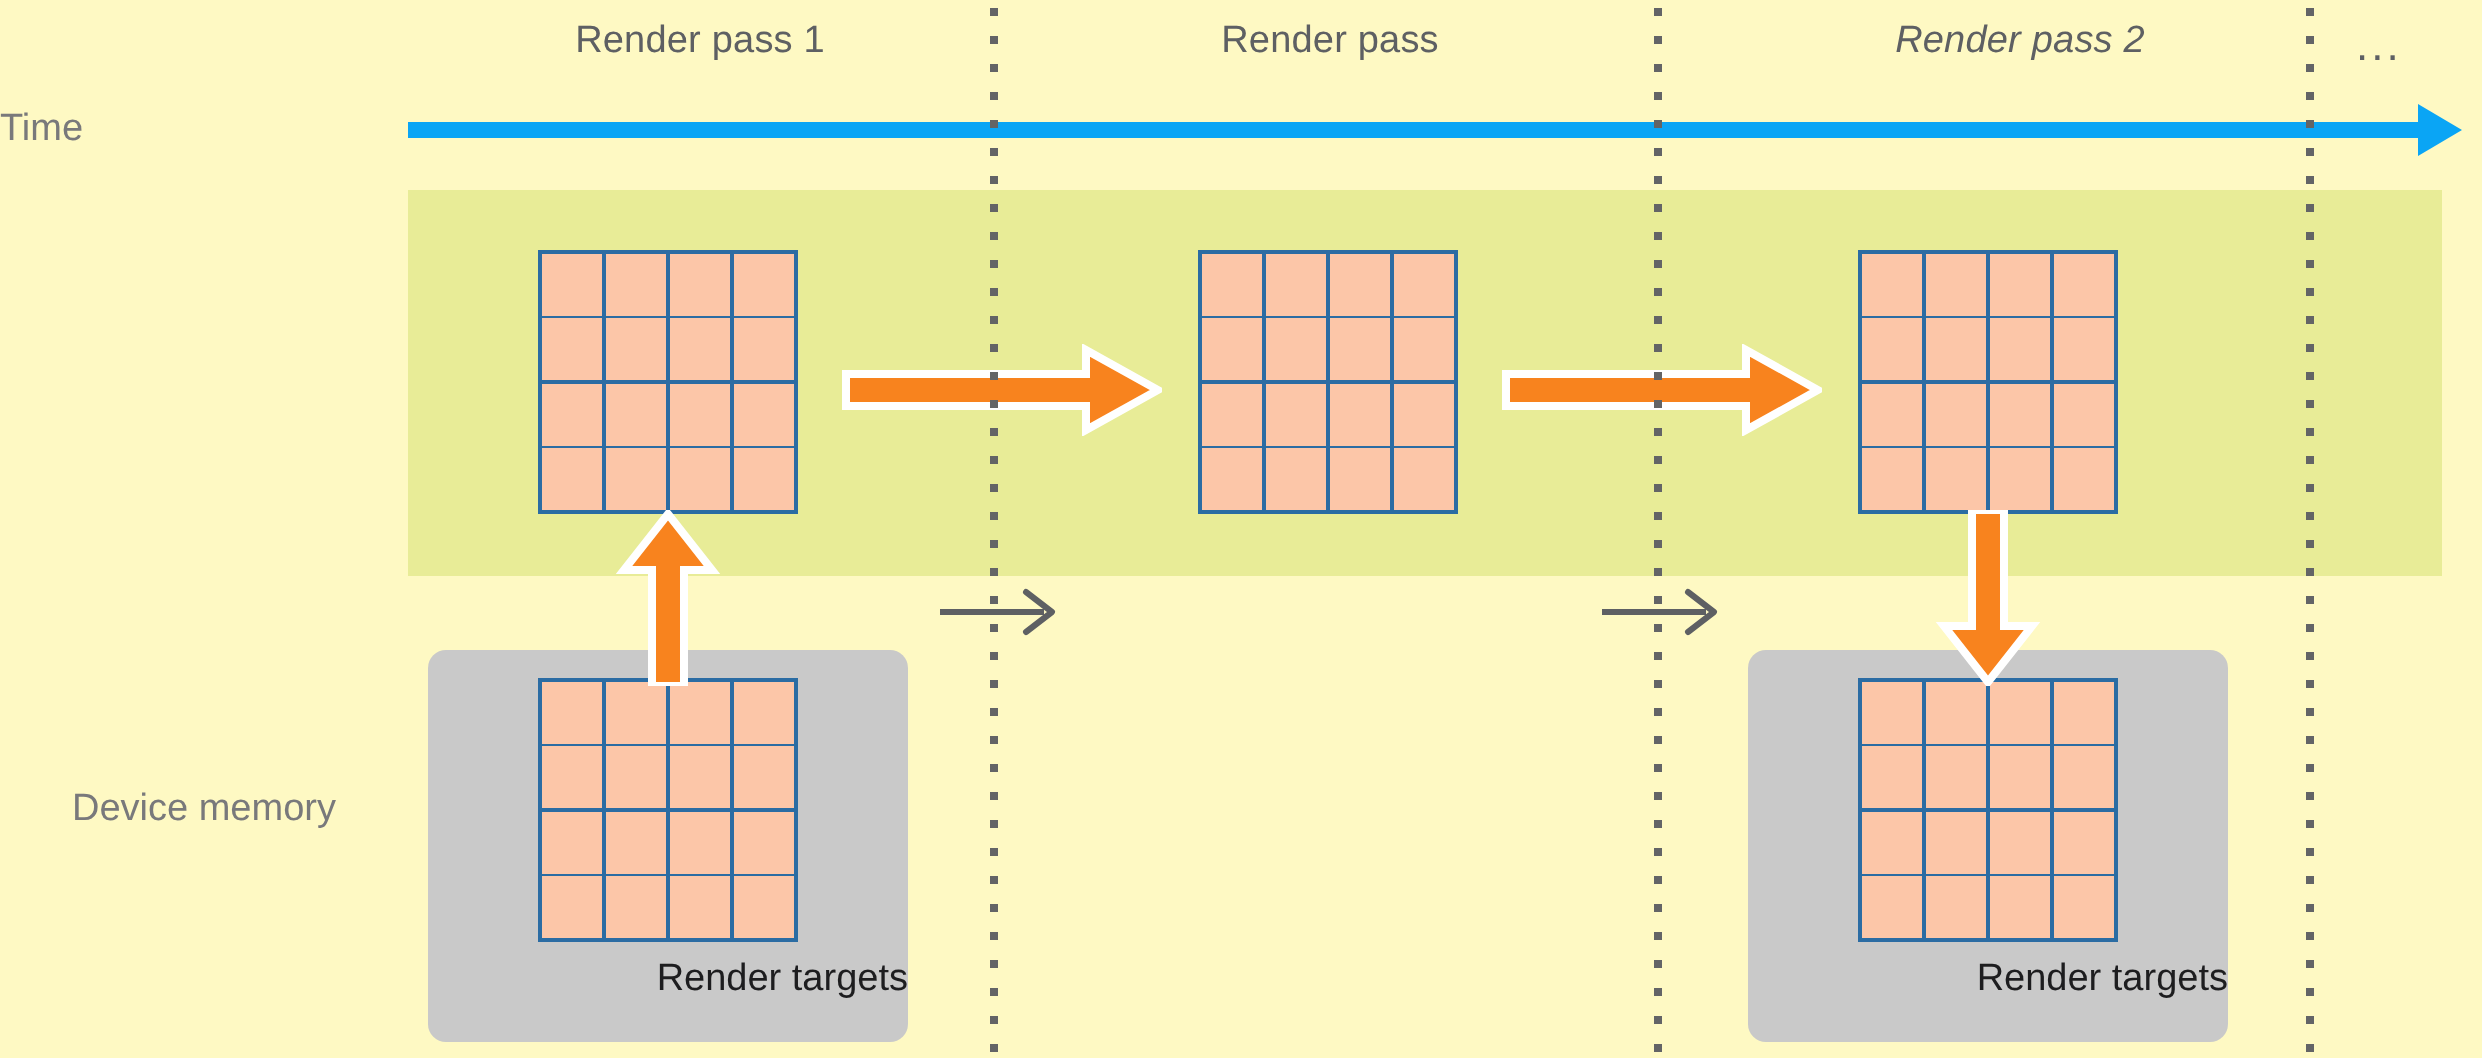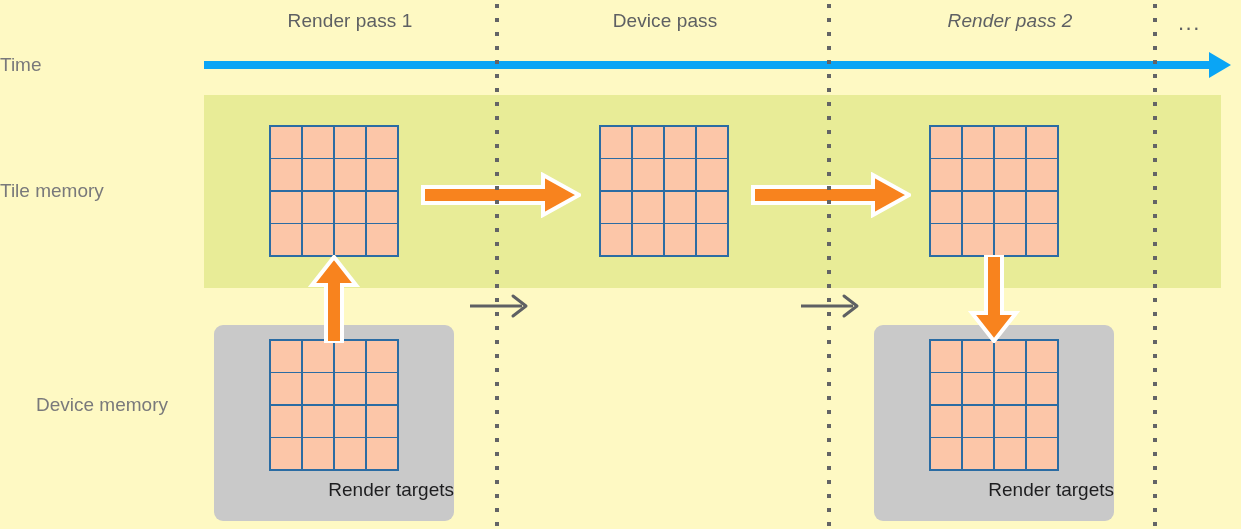--- a/index.html
+++ b/index.html
@@ -111,29 +111,28 @@
   .arrow-g { position: absolute; }
   .arrow-g svg { display: block; }
 </style>
 </head>
 <body>
 
 <div id="stage">
 
   <div class="pass-label" style="left:205px; top:10px; width:290px;">Render pass 1</div>
 
-  <div class="pass-label" style="left:520px; top:10px; width:290px;">Device pass</div>
+  <div class="pass-label" style="left:520px; top:10px; width:290px;">Render pass</div>
 
   <div class="pass-label" style="left:865px; top:10px; width:290px;font-style:italic;">Render pass 2</div>
 
   <div class="ellipsis-label" style="left:1178px; top:10px;">...</div>
 
   <div class="row-label" style="left:0px; top:54px; width:185px;">Time</div>
 
-  <div class="row-label" style="left:0px; top:180px; width:185px;">Tile memory</div>
 
   <div class="row-label" style="left:0px; top:394px; width:185px;margin-left:36px;">Device memory</div>
 
   <div class="tile-band" style="left:204px; top:95px; width:1017px; height:193px;"></div>
 
   <div class="time-line" style="left:204px; top:61px; width:1015px;"></div>
   <div class="time-head" style="left:1209px; top:52px;"></div>
 
   <div class="devbox" style="left:214px; top:325px; width:240px; height:196px;"></div>
 

